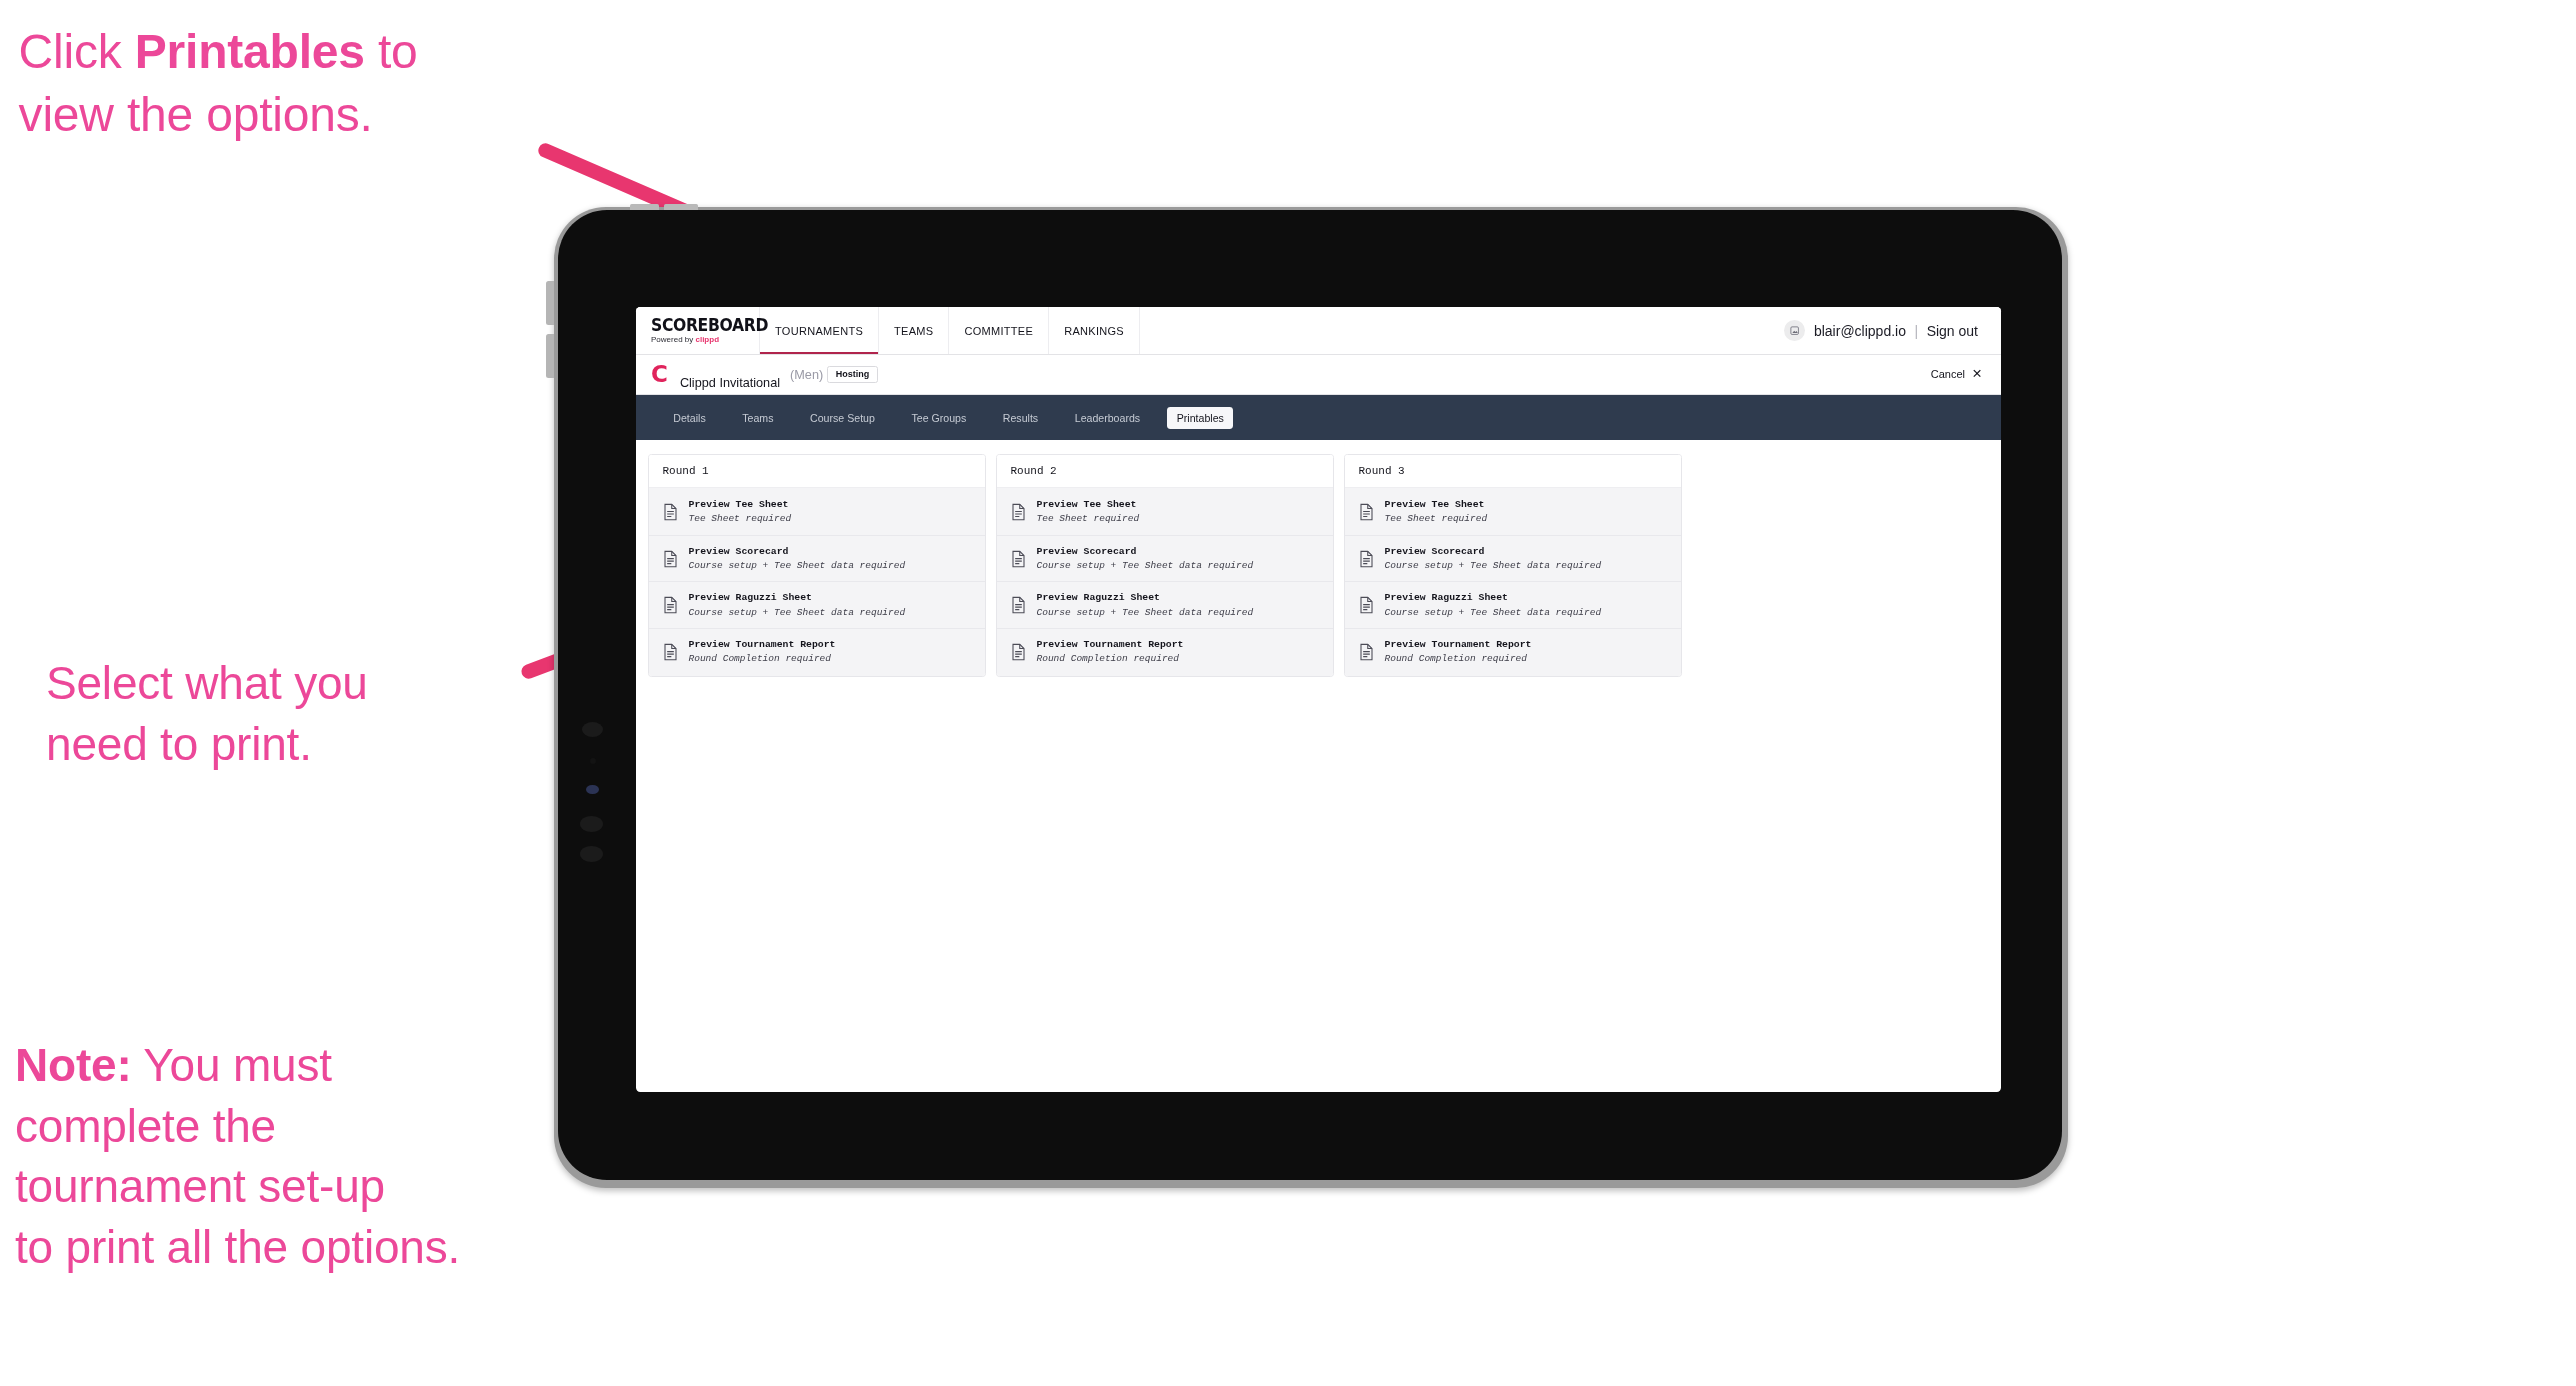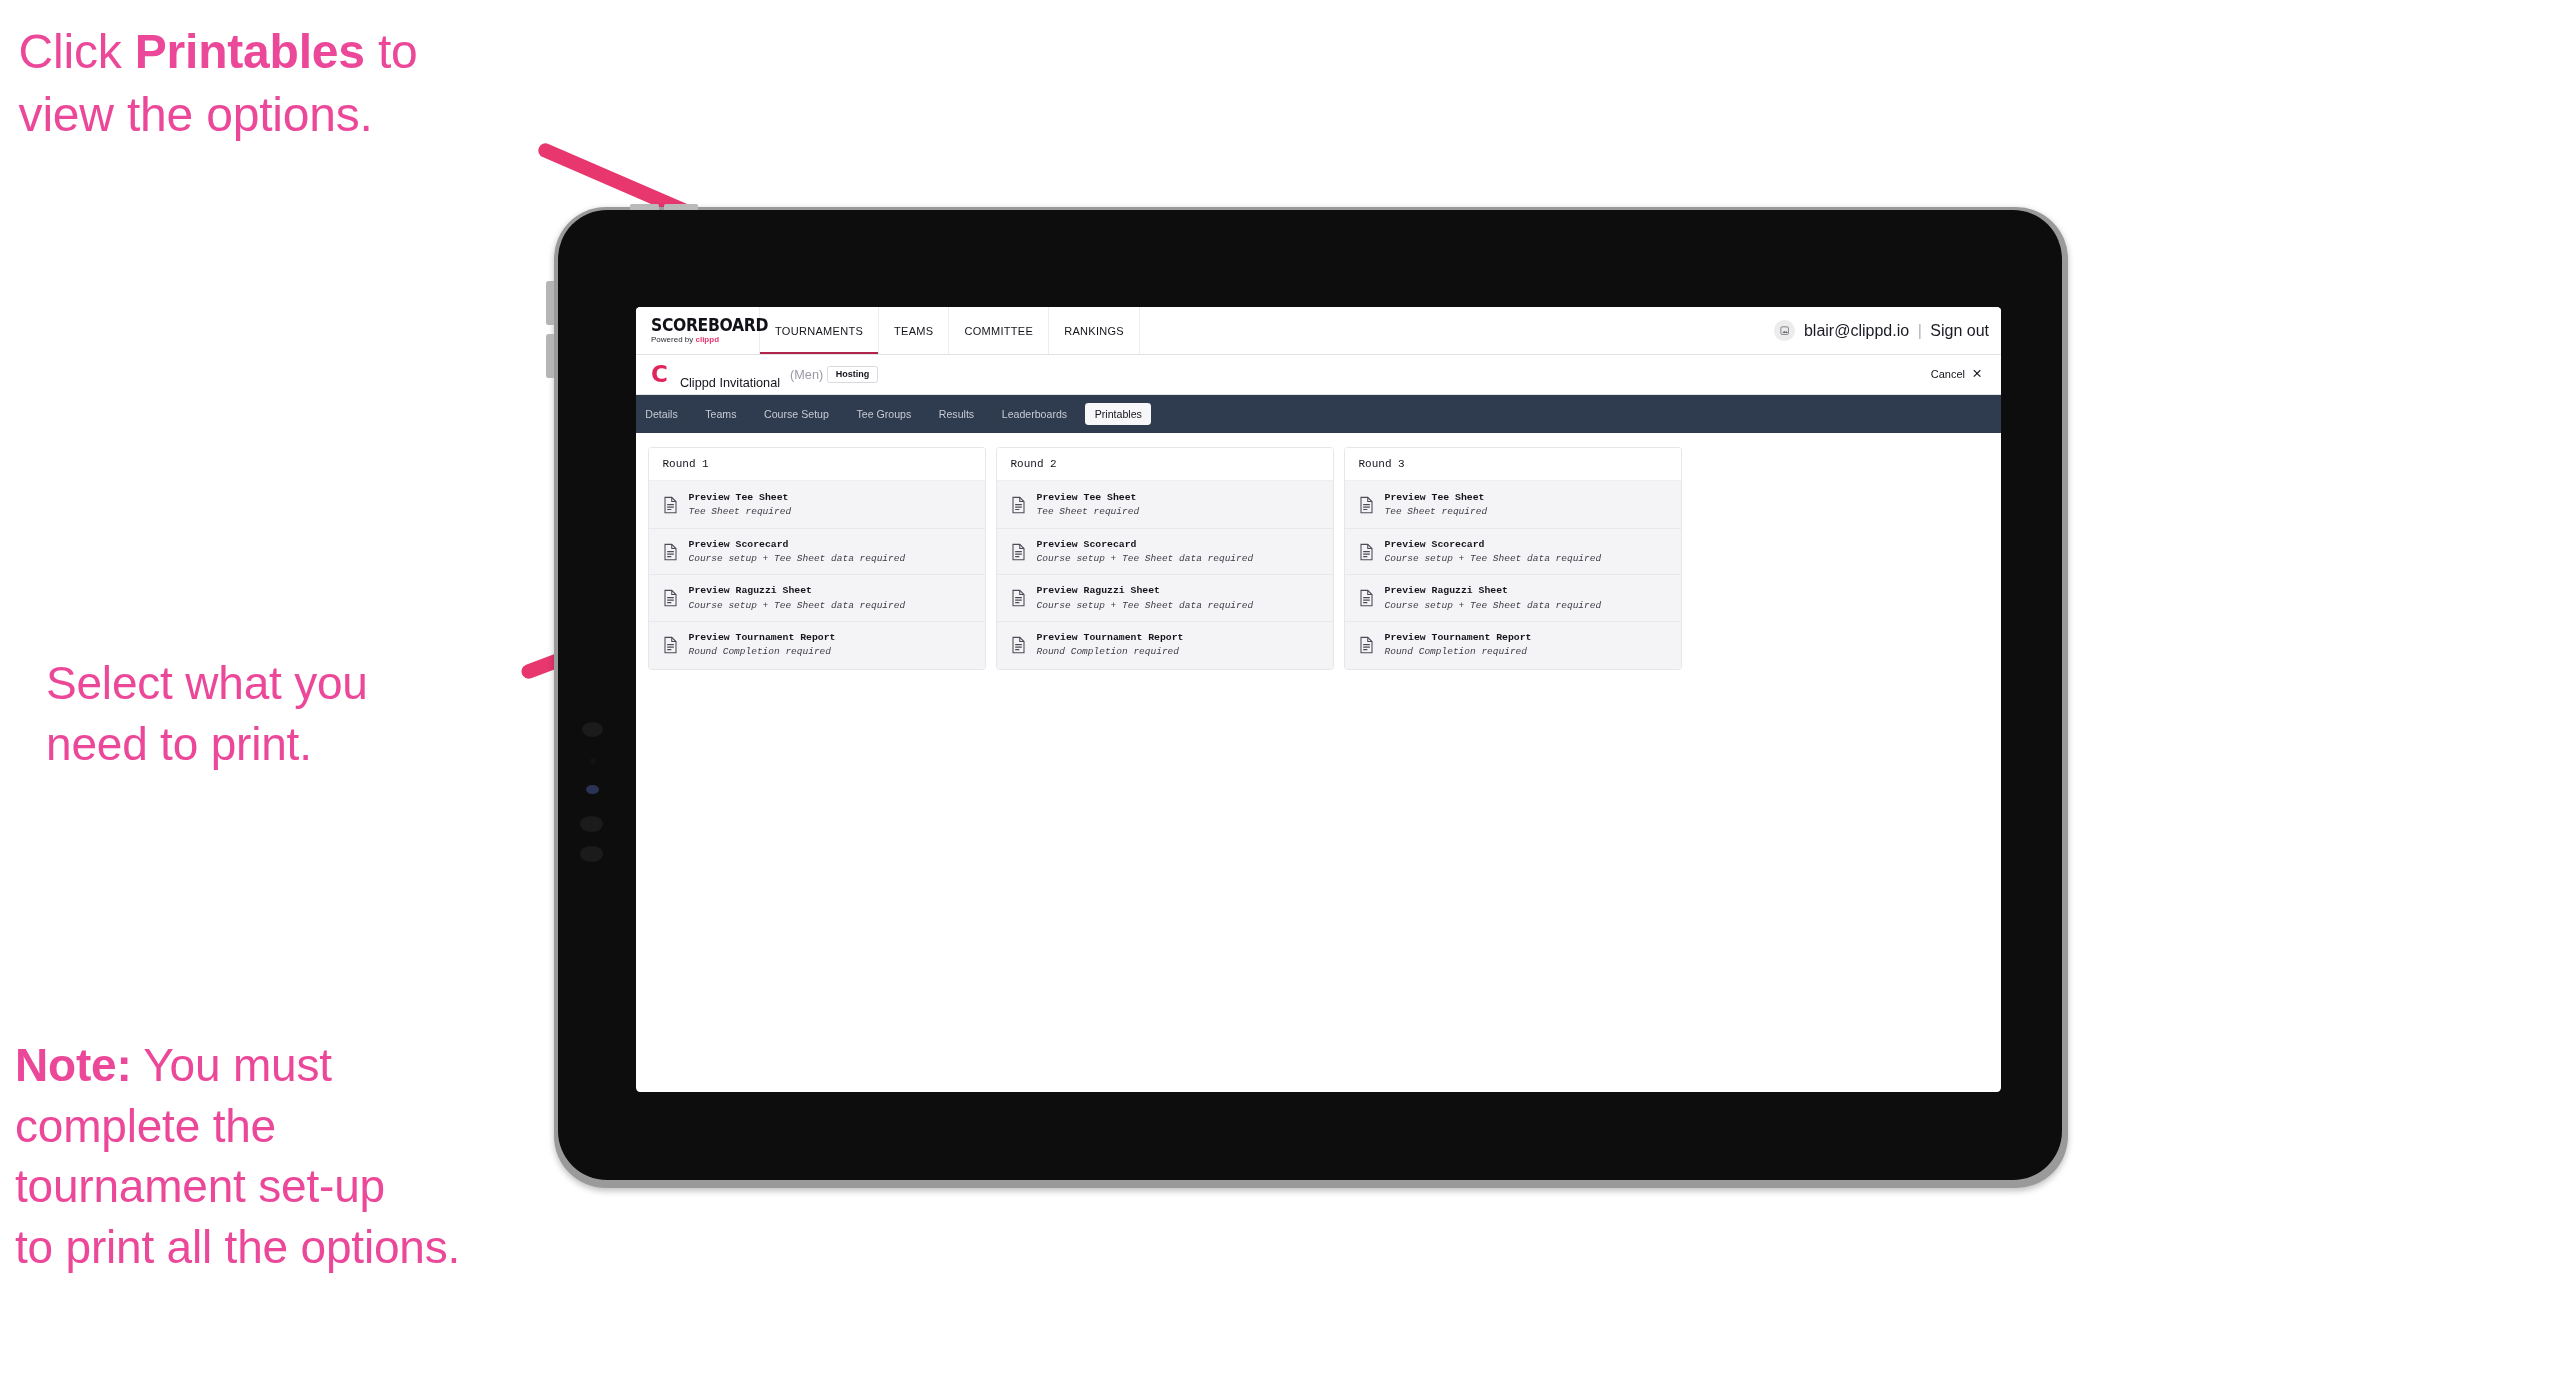--- a/index.html
+++ b/index.html
@@ -178,22 +178,22 @@
     position: absolute;
     left: 0; right: 0; bottom: 0;
     height: 2.5px;
     background: #b0244c;
   }
   .header-spacer { flex: 1; }
   .header-right {
     display: flex;
     align-items: center;
     gap: 8.5px;
-    padding-right: 12px;
-    font-size: 16px;
+    padding-right: 23px;
+    font-size: 14px;
     color: #1b1b24;
     white-space: nowrap;
   }
   .avatar {
     width: 21px; height: 21px;
     border-radius: 50%;
     background: #ececed;
     display: flex; align-items: center; justify-content: center;
     color: #6d6d78;
     font-size: 9.3px;
@@ -237,26 +237,26 @@
     color: #14141c;
     display: flex;
     align-items: center;
     gap: 6.8px;
     cursor: pointer;
   }
   .cancel-x { font-size: 12.7px; line-height: 1; }
 
   
   .tab-strip {
-    height: 38px;
+    height: 45px;
     background: #2f3b4e;
     display: flex;
     align-items: center;
-    padding: 0 0;
-    gap: 9px;
+    padding: 0 28px;
+    gap: 18px;
   }
   .tab {
     font-size: 10.6px;
     color: #c6cbd4;
     padding: 5px 9.3px;
     border-radius: 3.4px;
     cursor: pointer;
     white-space: nowrap;
   }
   .tab.active {

